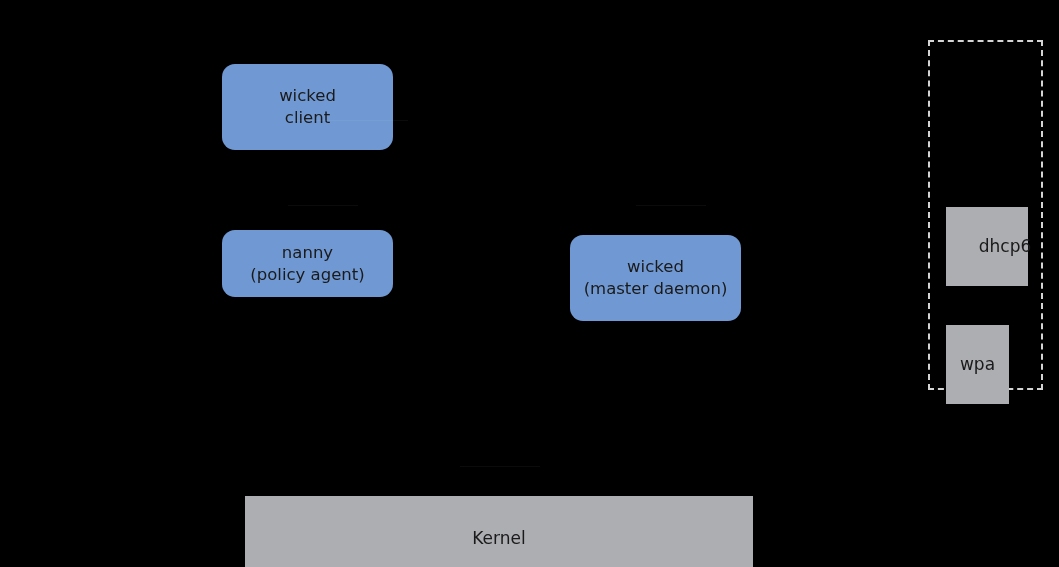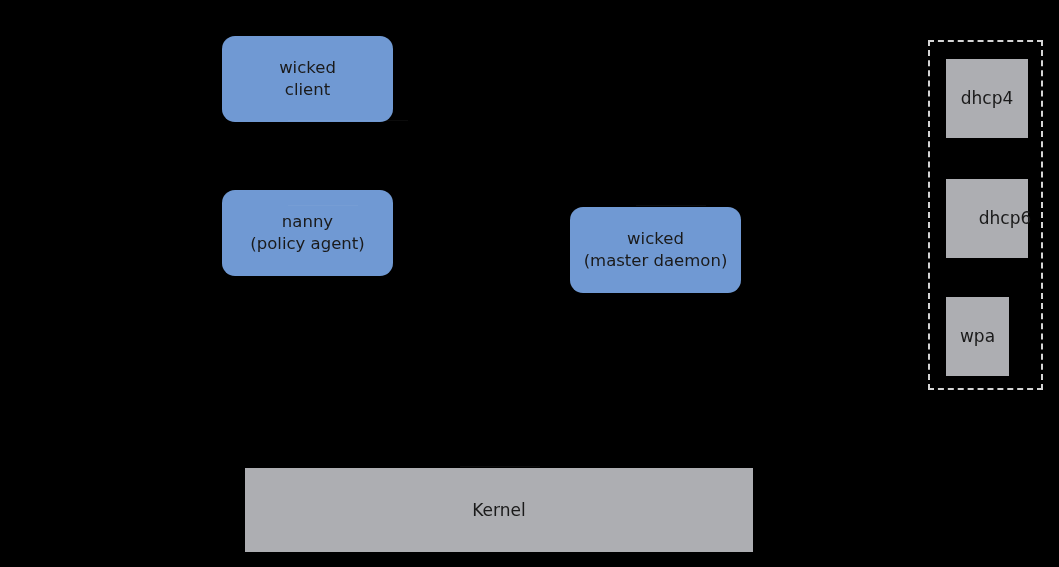--- a/index.html
+++ b/index.html
@@ -17,20 +17,21 @@
   }
   .node {
     position: absolute;
     display: flex;
     align-items: center;
     justify-content: center;
     text-align: center;
     color: #1a1a1a;
     line-height: 1.32;
     box-sizing: border-box;
+    margin-top: 28px;
   }
   .node-blue {
     background: #7099d3;
     border-radius: 13px;
     font-size: 16.5px;
   }
   .node-gray {
     background: #adaeb2;
     font-size: 17px;
   }
@@ -60,42 +61,39 @@
 <body>
 
 <div id="canvas">
 
   <div class="node node-blue" style="left:222px; top:36px; width:171px; height:86px;">
     <span class="node-label">wicked
 client</span>
   </div>
   <div class="shadow-top" style="left:288px; top:120px; width:120px;"></div>
 
-  <div class="node node-blue" style="left:222px; top:190px; width:171px; height:86px;">
+  <div class="node node-blue" style="left:222px; top:202px; width:171px; height:67px;">
     <span class="node-label">nanny
 (policy agent)</span>
   </div>
   <div class="shadow-top" style="left:288px; top:205px; width:70px;"></div>
 
   <div class="node node-blue" style="left:570px; top:207px; width:171px; height:86px;">
     <span class="node-label">wicked
 (master daemon)</span>
   </div>
   <div class="shadow-top" style="left:636px; top:205px; width:70px;"></div>
 
   <div class="node node-kernel" style="left:245px; top:468px; width:508px; height:84px;">
     <span class="node-label">Kernel</span>
   </div>
   <div class="shadow-top" style="left:460px; top:466px; width:80px;"></div>
 
   <div class="dashed-group" style="left:928px; top:40px; width:115px; height:350px;"></div>
 
-  <div class="node node-gray" style="left:946px; top:59px; width:82px; height:79px;">
-    <span class="node-label">dhcp4</span>
-  </div>
 
   <div class="node node-gray" style="left:946px; top:179px; width:82px; height:79px;padding-left:36px;">
     <span class="node-label">dhcp6</span>
   </div>
 
   <div class="node node-gray" style="left:946px; top:297px; width:63px; height:79px;">
     <span class="node-label">wpa</span>
   </div>
 
 </div>

